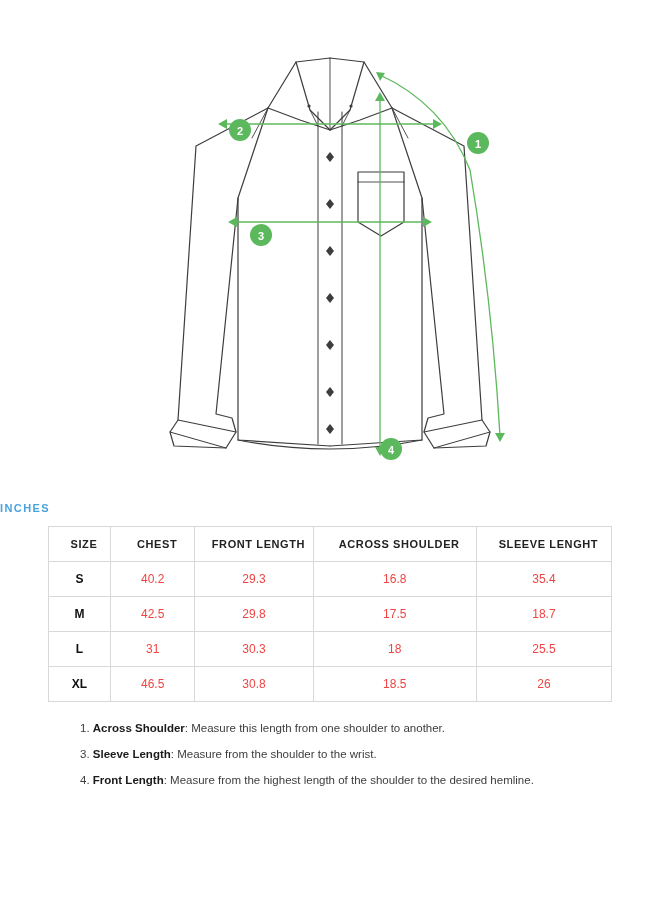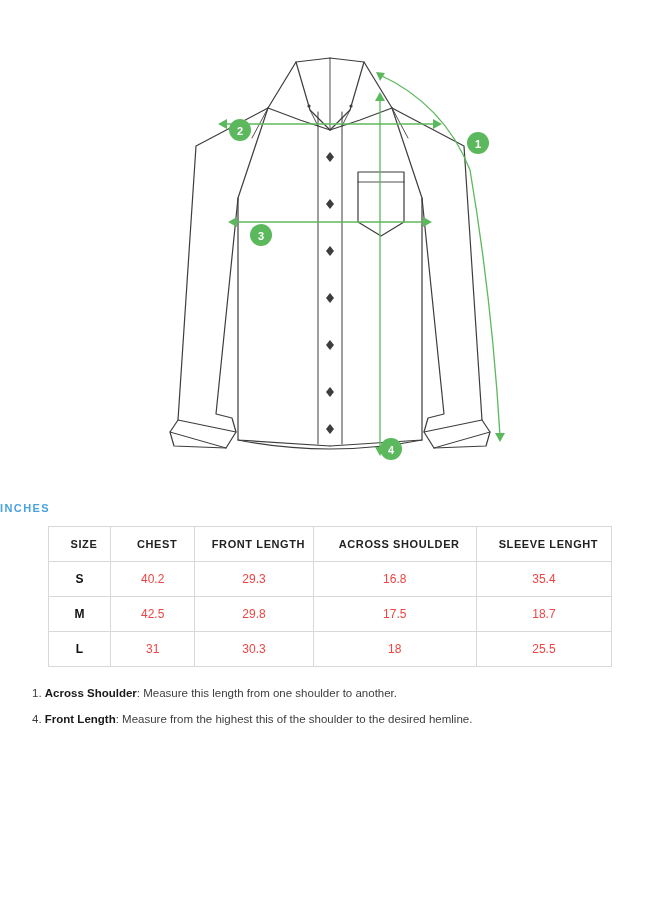--- a/index.html
+++ b/index.html
@@ -77,21 +77,21 @@
   }
   
   col.c0 { width: 11%; }
   col.c1 { width: 15%; }
   col.c2 { width: 21%; }
   col.c3 { width: 29%; }
   col.c4 { width: 24%; }
 
   
   .notes {
-    padding: 18px 56px 0 32px;
+    padding: 18px 56px 0 80px;
     box-sizing: border-box;
   }
   .note {
     font-size: 11.5px;
     color: #3d3d3d;
     line-height: 1.55;
     margin-bottom: 8px;
   }
   .note .note-num {
     font-weight: 400;
@@ -231,28 +231,39 @@
           <td>17.5</td>
           <td>18.7</td>
         </tr>
         <tr>
           <td class="size-cell">L</td>
           <td>31</td>
           <td>30.3</td>
           <td>18</td>
           <td>25.5</td>
         </tr>
+        <tr>
+          <td class="size-cell">XL</td>
+          <td>46.5</td>
+          <td>30.8</td>
+          <td>18.5</td>
+          <td>26</td>
+        </tr>
       </tbody>
     </table>
   </div>
 
   <div class="notes">
     <div class="note">
       <span class="note-num">1.</span>
       <span class="note-term">Across Shoulder</span><span>: Measure this length from one shoulder to another.</span>
     </div>
     <div class="note">
+      <span class="note-num">3.</span>
+      <span class="note-term">Sleeve Length</span><span>: Measure from the shoulder to the wrist.</span>
+    </div>
+    <div class="note">
       <span class="note-num">4.</span>
-      <span class="note-term">Front Length</span><span>: Measure from the highest this of the shoulder to the desired hemline.</span>
+      <span class="note-term">Front Length</span><span>: Measure from the highest length of the shoulder to the desired hemline.</span>
     </div>
   </div>
 
 </div>
 
 </body></html>

